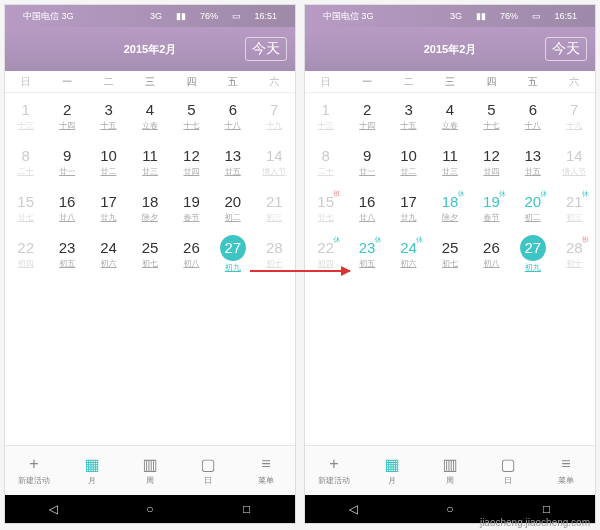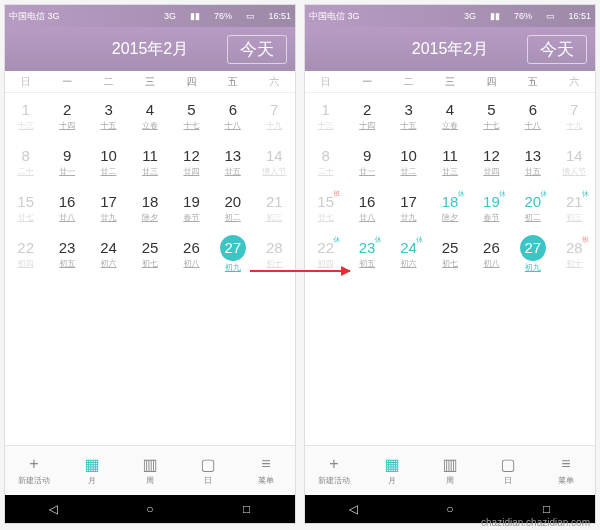--- a/index.html
+++ b/index.html
@@ -1,24 +1,24 @@
 <!DOCTYPE html>
 <html><head>
 <meta charset="utf-8">
 <style>
 * { margin: 0; padding: 0; box-sizing: border-box; font-family: -apple-system, "Helvetica Neue", sans-serif; }
 body { background: #f5f5f5; width: 600px; height: 530px; overflow: hidden; position: relative; }
 .container { display: flex; gap: 8px; padding: 4px; }
 .phone { width: 292px; height: 520px; background: #fff; position: relative; display: flex; flex-direction: column; border: 1px solid #ddd; }
-.status-bar { height: 22px; background: linear-gradient(to right, #b89bc4, #9d89a8); display: flex; align-items: center; justify-content: space-between; padding: 0 4px; font-size: 10px; color: #fff; }
+.status-bar { height: 22px; background: linear-gradient(to right, #b89bc4, #9d89a8); display: flex; align-items: center; justify-content: space-between; padding: 0 18px; font-size: 10px; color: #fff; }
 .status-left { font-size: 9px; }
 .status-right { display: flex; align-items: center; gap: 14px; font-size: 9px; }
 .header { height: 44px; background: linear-gradient(to bottom, #b89bc4, #a78fb3); display: flex; align-items: center; justify-content: center; position: relative; }
-.header-title { color: #fff; font-size: 16px; font-weight: 400; }
-.today-btn { position: absolute; right: 8px; color: #fff; font-size: 17px; border: 1px solid rgba(255,255,255,0.6); padding: 2px 12px; border-radius: 3px; }
+.header-title { color: #fff; font-size: 11px; font-weight: 700; }
+.today-btn { position: absolute; right: 8px; color: #fff; font-size: 14px; border: 1px solid rgba(255,255,255,0.6); padding: 2px 6px; border-radius: 3px; }
 .weekdays { display: flex; height: 22px; background: #fff; border-bottom: 1px solid #eee; }
 .weekday { flex: 1; text-align: center; font-size: 10px; color: #888; line-height: 22px; }
 .weekday.sun, .weekday.sat { color: #bbb; }
 .calendar-grid { flex: 1; background: #fff; }
 .week-row { display: flex; height: 46px; }
 .day-cell { flex: 1; display: flex; flex-direction: column; align-items: center; justify-content: center; position: relative; }
 .day-num { font-size: 15px; color: #333; line-height: 1.2; }
 .day-sub { font-size: 8px; color: #aaa; margin-top: 1px; text-decoration: underline; }
 .day-cell.dim .day-num { color: #ccc; }
 .day-cell.dim .day-sub { color: #ddd; }
@@ -398,13 +398,13 @@
         </div>
       </div>
       <div class="nav-bar">
         <span class="nav-btn">◁</span>
     <span class="nav-btn">○</span>
     <span class="nav-btn">□</span>
       </div>
     </div>
 </div>
 <div class="arrow"></div>
-<div class="footer-text">chazidian.chazidian.com</div>
+<div class="footer-text">jiaocheng.jiaocheng.com</div>
 
 </body></html>

